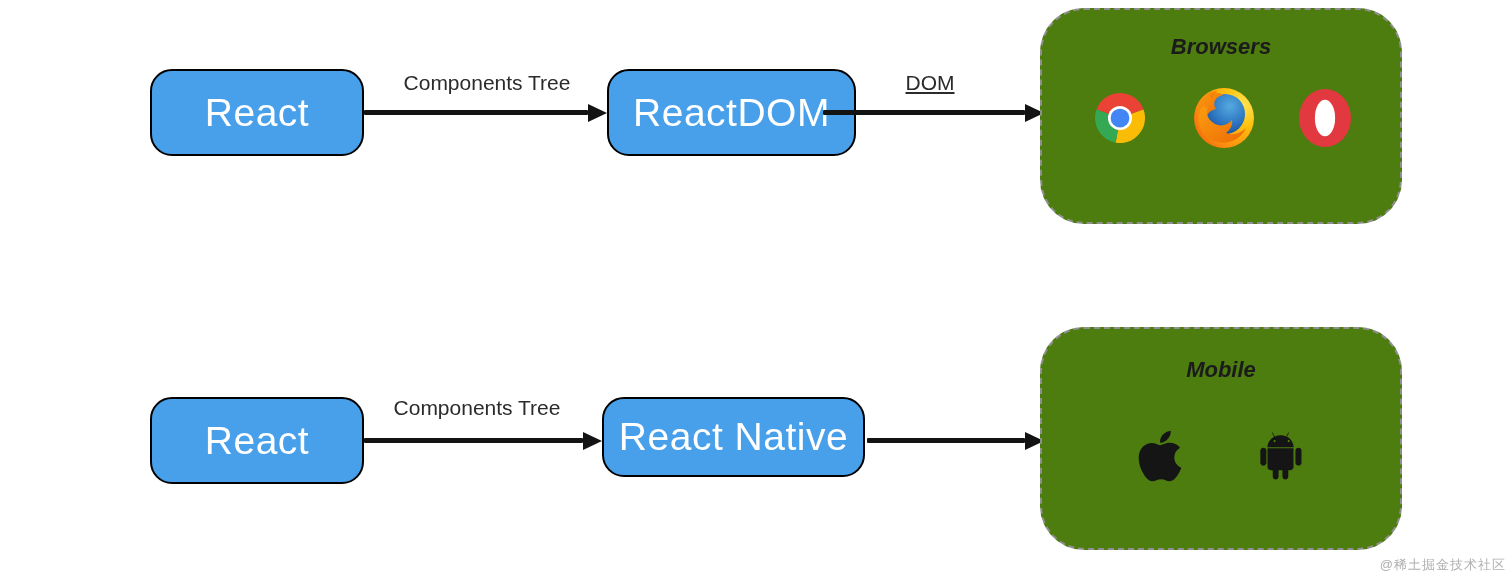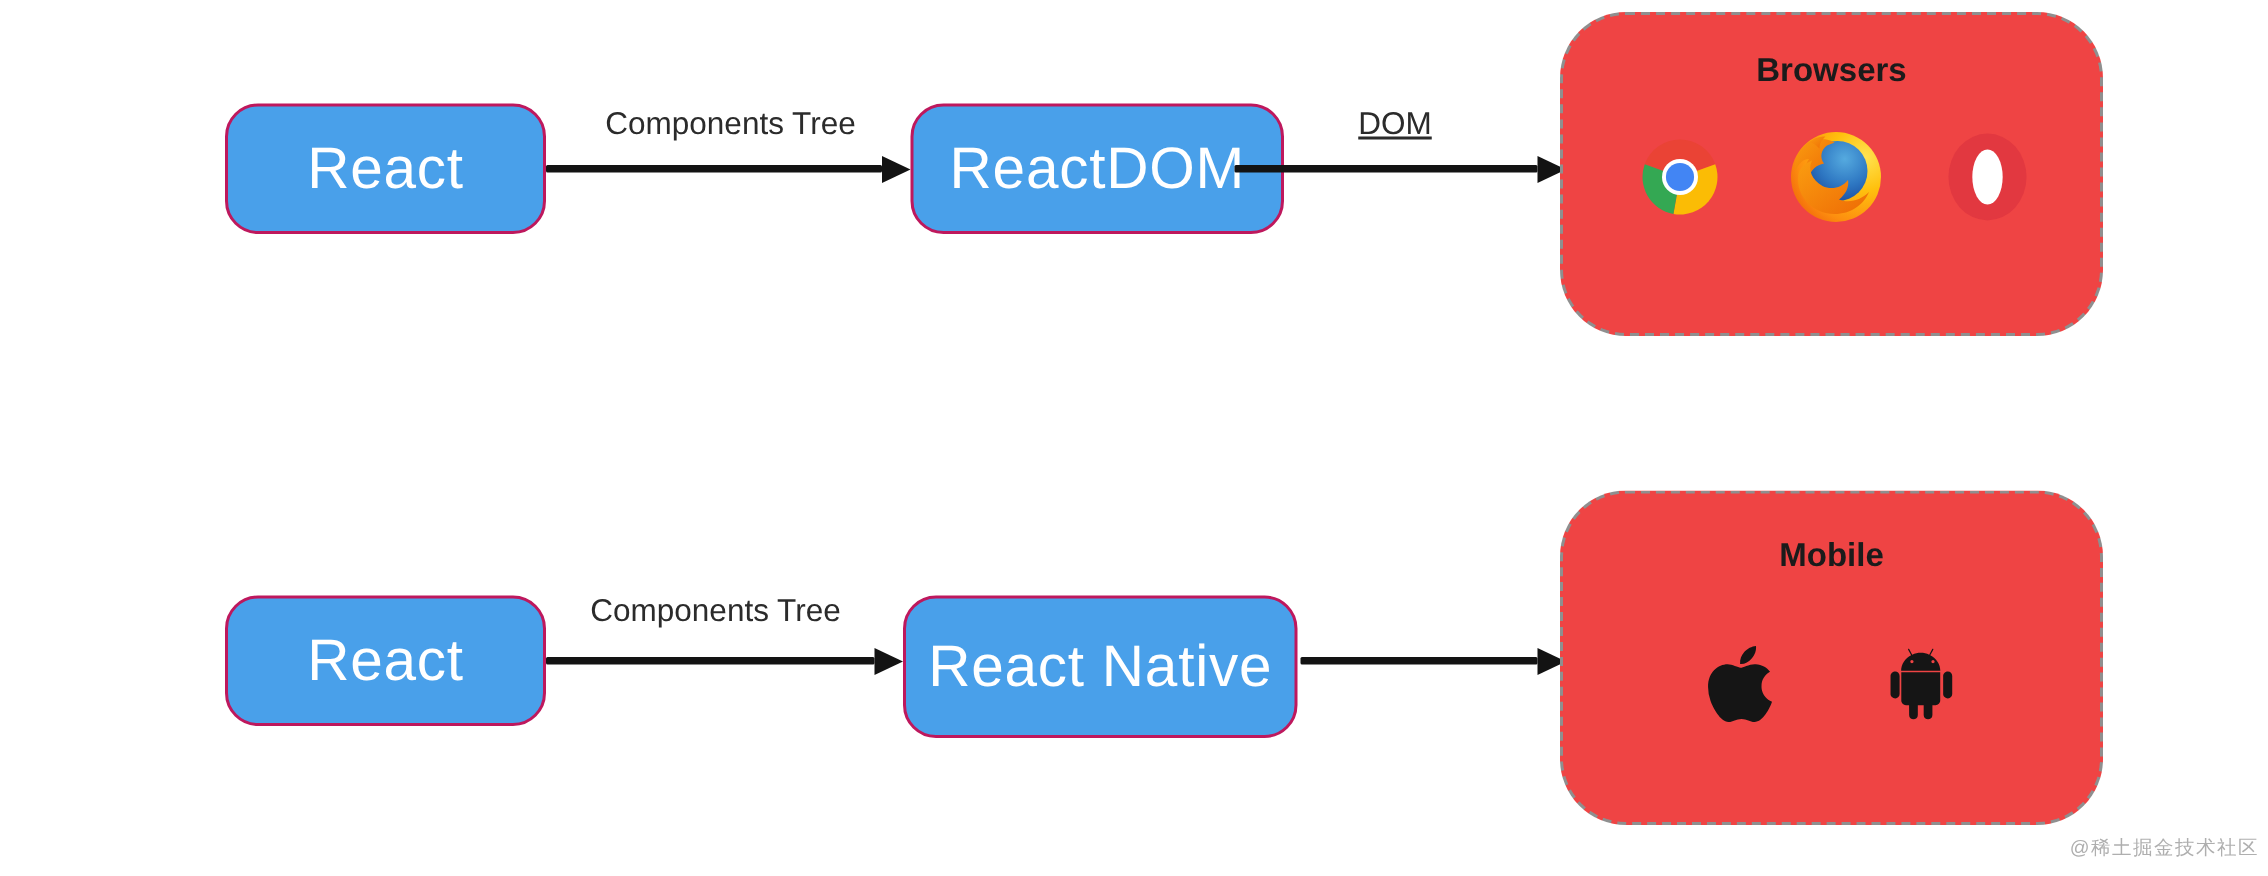--- a/index.html
+++ b/index.html
@@ -8,21 +8,21 @@
     width:1512px; height:584px;
     font-family:"Liberation Sans", sans-serif;
     position:relative; overflow:hidden;
   }
   .canvas { position:absolute; inset:0; background:#ffffff; }
 
   
   .node {
     position:absolute;
     background:#49A0EA;
-    border:2px solid #be185d;
+    border:2px solid #000000;
     border-radius:22px;
     display:flex; align-items:center; justify-content:center;
     color:#ffffff;
     font-size:39px;
     letter-spacing:0.5px;
   }
 
   
   .arrow-line {
     position:absolute; height:5px; background:#131313; border-radius:1px;
@@ -39,21 +39,22 @@
   .edge-label {
     position:absolute; transform:translateX(-50%);
     font-size:21px; color:#2B2B2B; white-space:nowrap;
   }
 
   
   .group {
     position:absolute;
     border:2px dashed #8F8F8F;
     border-radius:44px;
-    background:#ef4444;
+    background:#4d7c0f;
+    font-style:italic;
   }
   .group-title {
     position:absolute; left:0; right:0; text-align:center;
     font-weight:bold; font-size:22px; color:#1B1B1B;
   }
   .icon-row {
     position:absolute; left:0; right:0;
     display:flex; justify-content:center; align-items:center;
   }
   .icon-row svg { display:block; flex:0 0 auto; }
@@ -130,21 +131,21 @@
   </div>
 
   <div class="node" style="left:150px; top:397px; width:214px; height:87px;">
     <span>React</span>
   </div>
 
   <div class="edge-label" style="left:477px; top:396px;">Components Tree</div>
 
   <div class="arrow-line" style="left:364px; top:438px; width:219px;"></div>
 
-  <div class="node" style="left:602px; top:397px; width:263px; height:95px;">
+  <div class="node" style="left:602px; top:397px; width:263px; height:80px;">
     <span>React Native</span>
   </div>
 
   <div class="edge-label" style="left:955px; top:399px;"></div>
 
   <div class="arrow-line" style="left:867px; top:438px; width:158px;"></div>
 
   <div class="group" style="left:1040px; top:327px; width:362px; height:223px;">
     <div class="group-title" style="top:28px;">Mobile</div>
 

